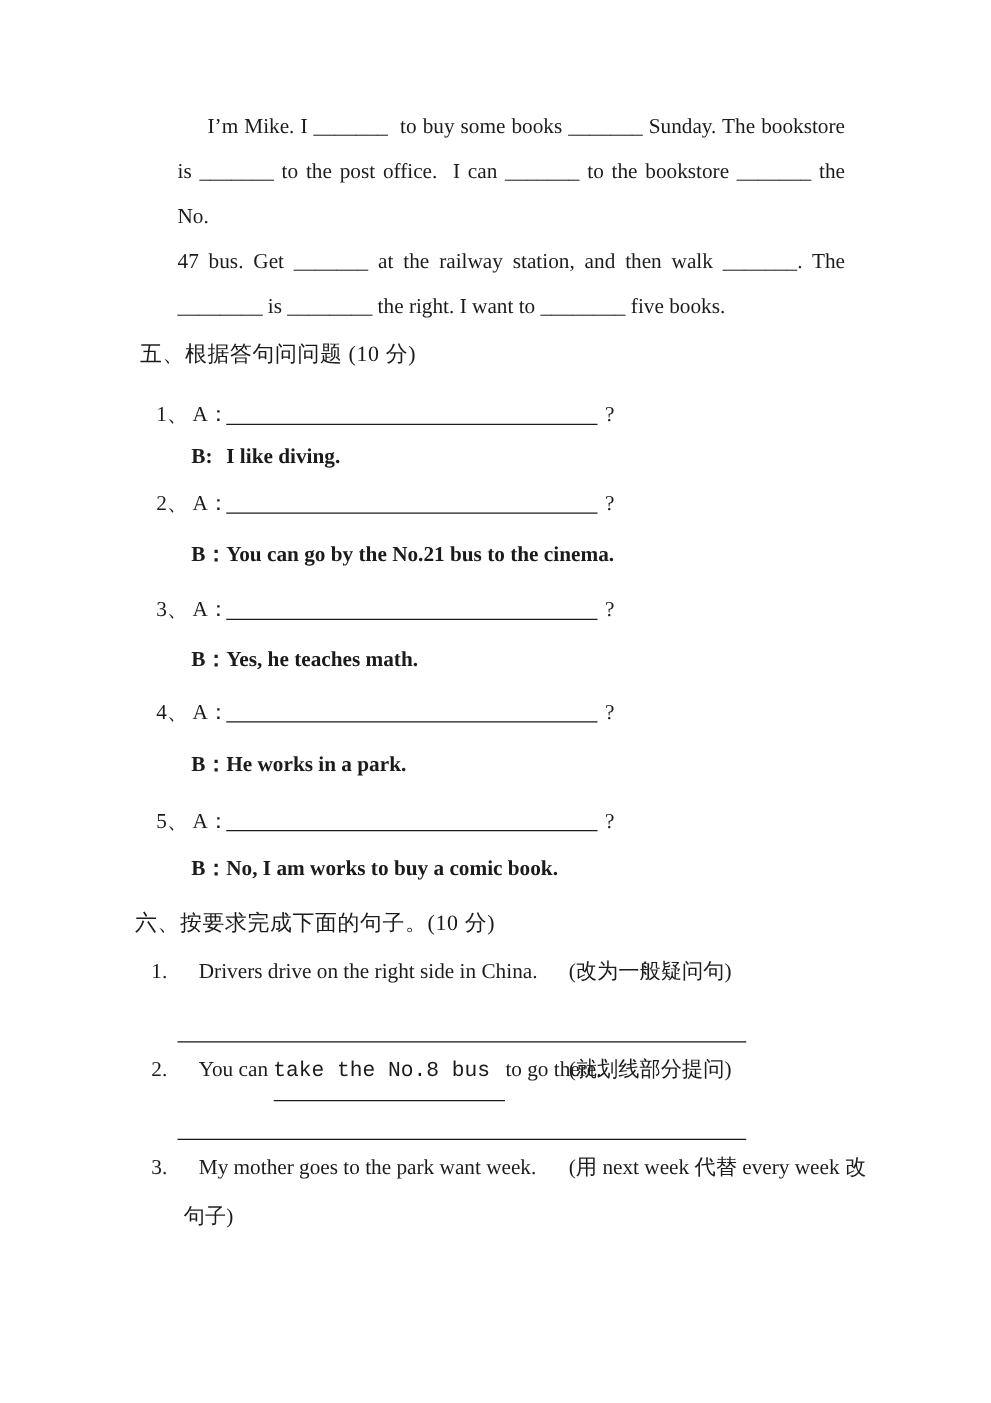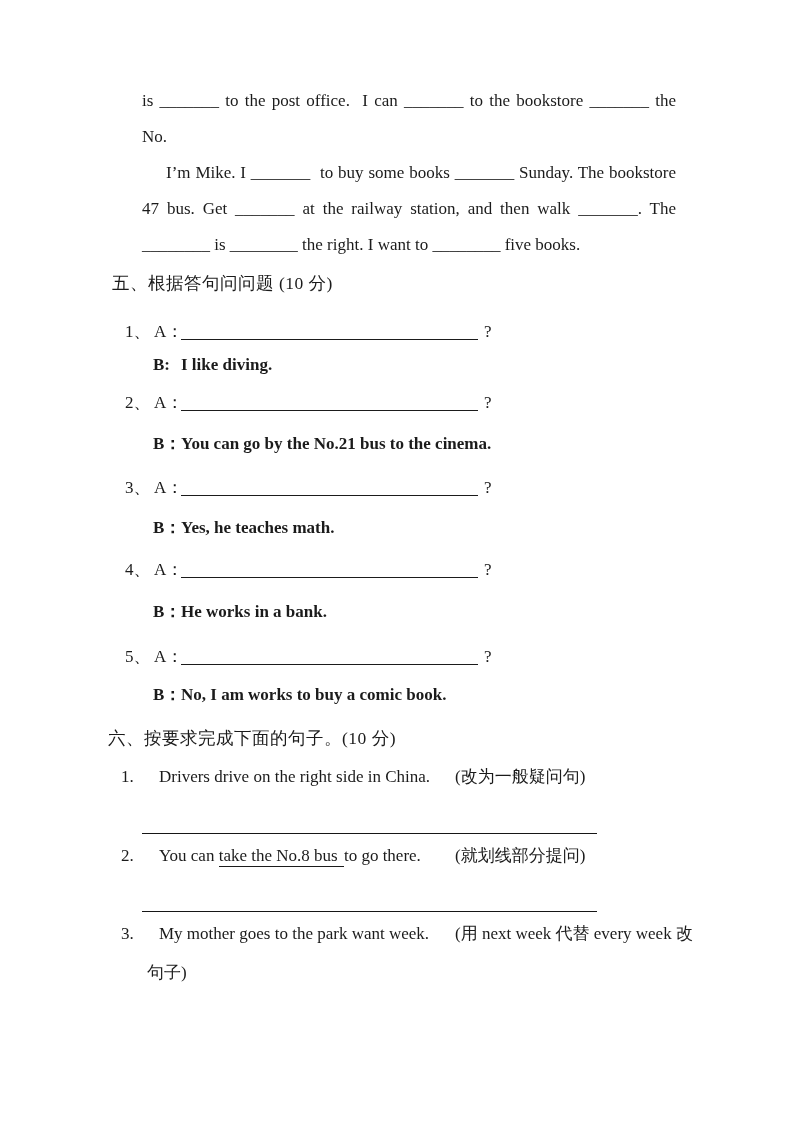--- a/index.html
+++ b/index.html
@@ -42,40 +42,40 @@
     margin-bottom: -3px;
   }
   .qmark { margin-left: 6px; }
   .ba { left: 153px; font-weight: bold; }
   .blabel { display: inline-block; width: 28px; }
 
   
   .s6 { left: 121px; width: 600px; }
   .snum { display: inline-block; width: 38px; }
   .instr { position: absolute; left: 334px; white-space: nowrap; }
-  .ul { border-bottom: 1.6px solid #1b1b1b; padding-bottom: 1px; padding-right: 2px; }
+  .ul { border-bottom: 1.6px solid #1b1b1b; padding-bottom: 13px; padding-right: 2px; font-family: Liberation Mono, monospace; }
   .cont { left: 147px; text-align: center; }
 
   
   .wline {
     position: absolute;
     left: 142px;
     width: 455px;
     height: 0;
     border-top: 1.9px solid #161616;
   }
 </style>
 </head>
 <body>
 
 <div class="page">
 
   <div class="para">
+    <div class="pline just indent">I’m Mike. I _______  to buy some books _______ Sunday. The bookstore</div>
     <div class="pline just">is _______ to the post office.  I can _______ to the bookstore _______ the No.</div>
-    <div class="pline just indent">I’m Mike. I _______  to buy some books _______ Sunday. The bookstore</div>
     <div class="pline just">47 bus. Get _______ at the railway station, and then walk _______. The</div>
     <div class="pline">________ is ________ the right. I want to ________ five books.</div>
   </div>
 
   <div class="row heading" style="top:270px">五、根据答句问问题 (10 分)</div>
 
   <div class="row" style="top:319px">
     <span class="qnum">1、</span><span class="alabel">A：</span><span class="blank"></span><span class="qmark">?</span>
   </div>
   <div class="row ba" style="top:352px">
@@ -93,21 +93,21 @@
     <span class="qnum">3、</span><span class="alabel">A：</span><span class="blank"></span><span class="qmark">?</span>
   </div>
   <div class="row ba" style="top:515px">
     <span class="blabel">B：</span><span>Yes, he teaches math.</span>
   </div>
 
   <div class="row" style="top:557px">
     <span class="qnum">4、</span><span class="alabel">A：</span><span class="blank"></span><span class="qmark">?</span>
   </div>
   <div class="row ba" style="top:599px">
-    <span class="blabel">B：</span><span>He works in a bank.</span>
+    <span class="blabel">B：</span><span>He works in a park.</span>
   </div>
 
   <div class="row" style="top:644px">
     <span class="qnum">5、</span><span class="alabel">A：</span><span class="blank"></span><span class="qmark">?</span>
   </div>
   <div class="row ba" style="top:682px">
     <span class="blabel">B：</span><span>No, I am works to buy a comic book.</span>
   </div>
 
   <div class="row heading heading6" style="top:725px">六、按要求完成下面的句子。(10 分)</div>

